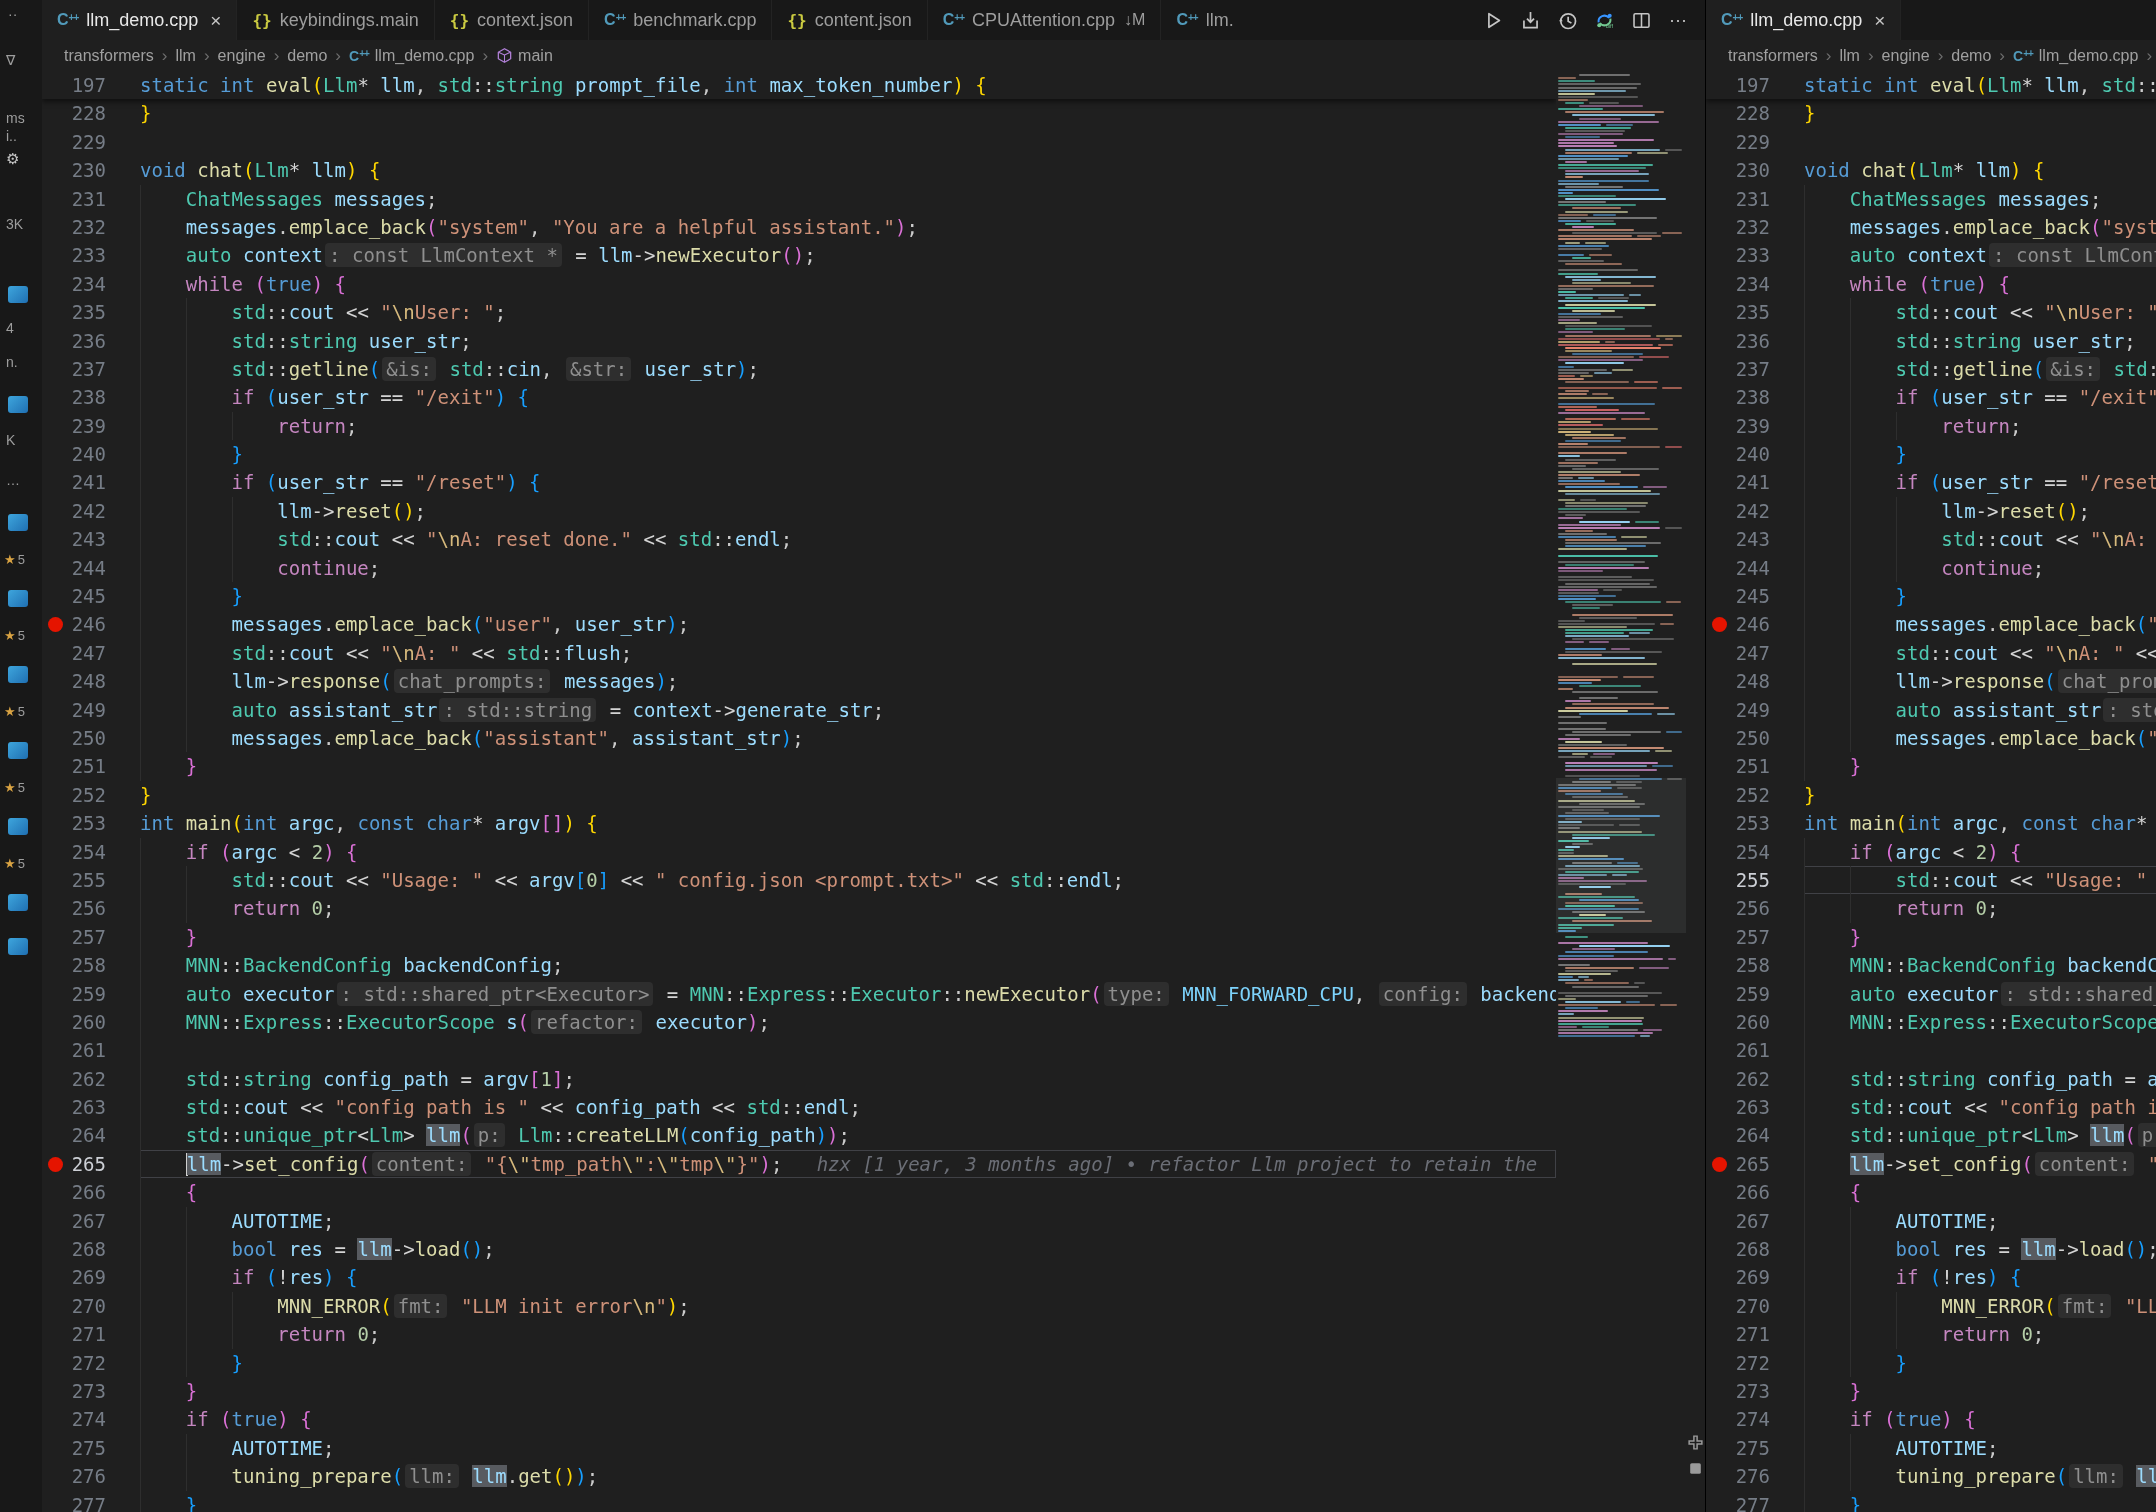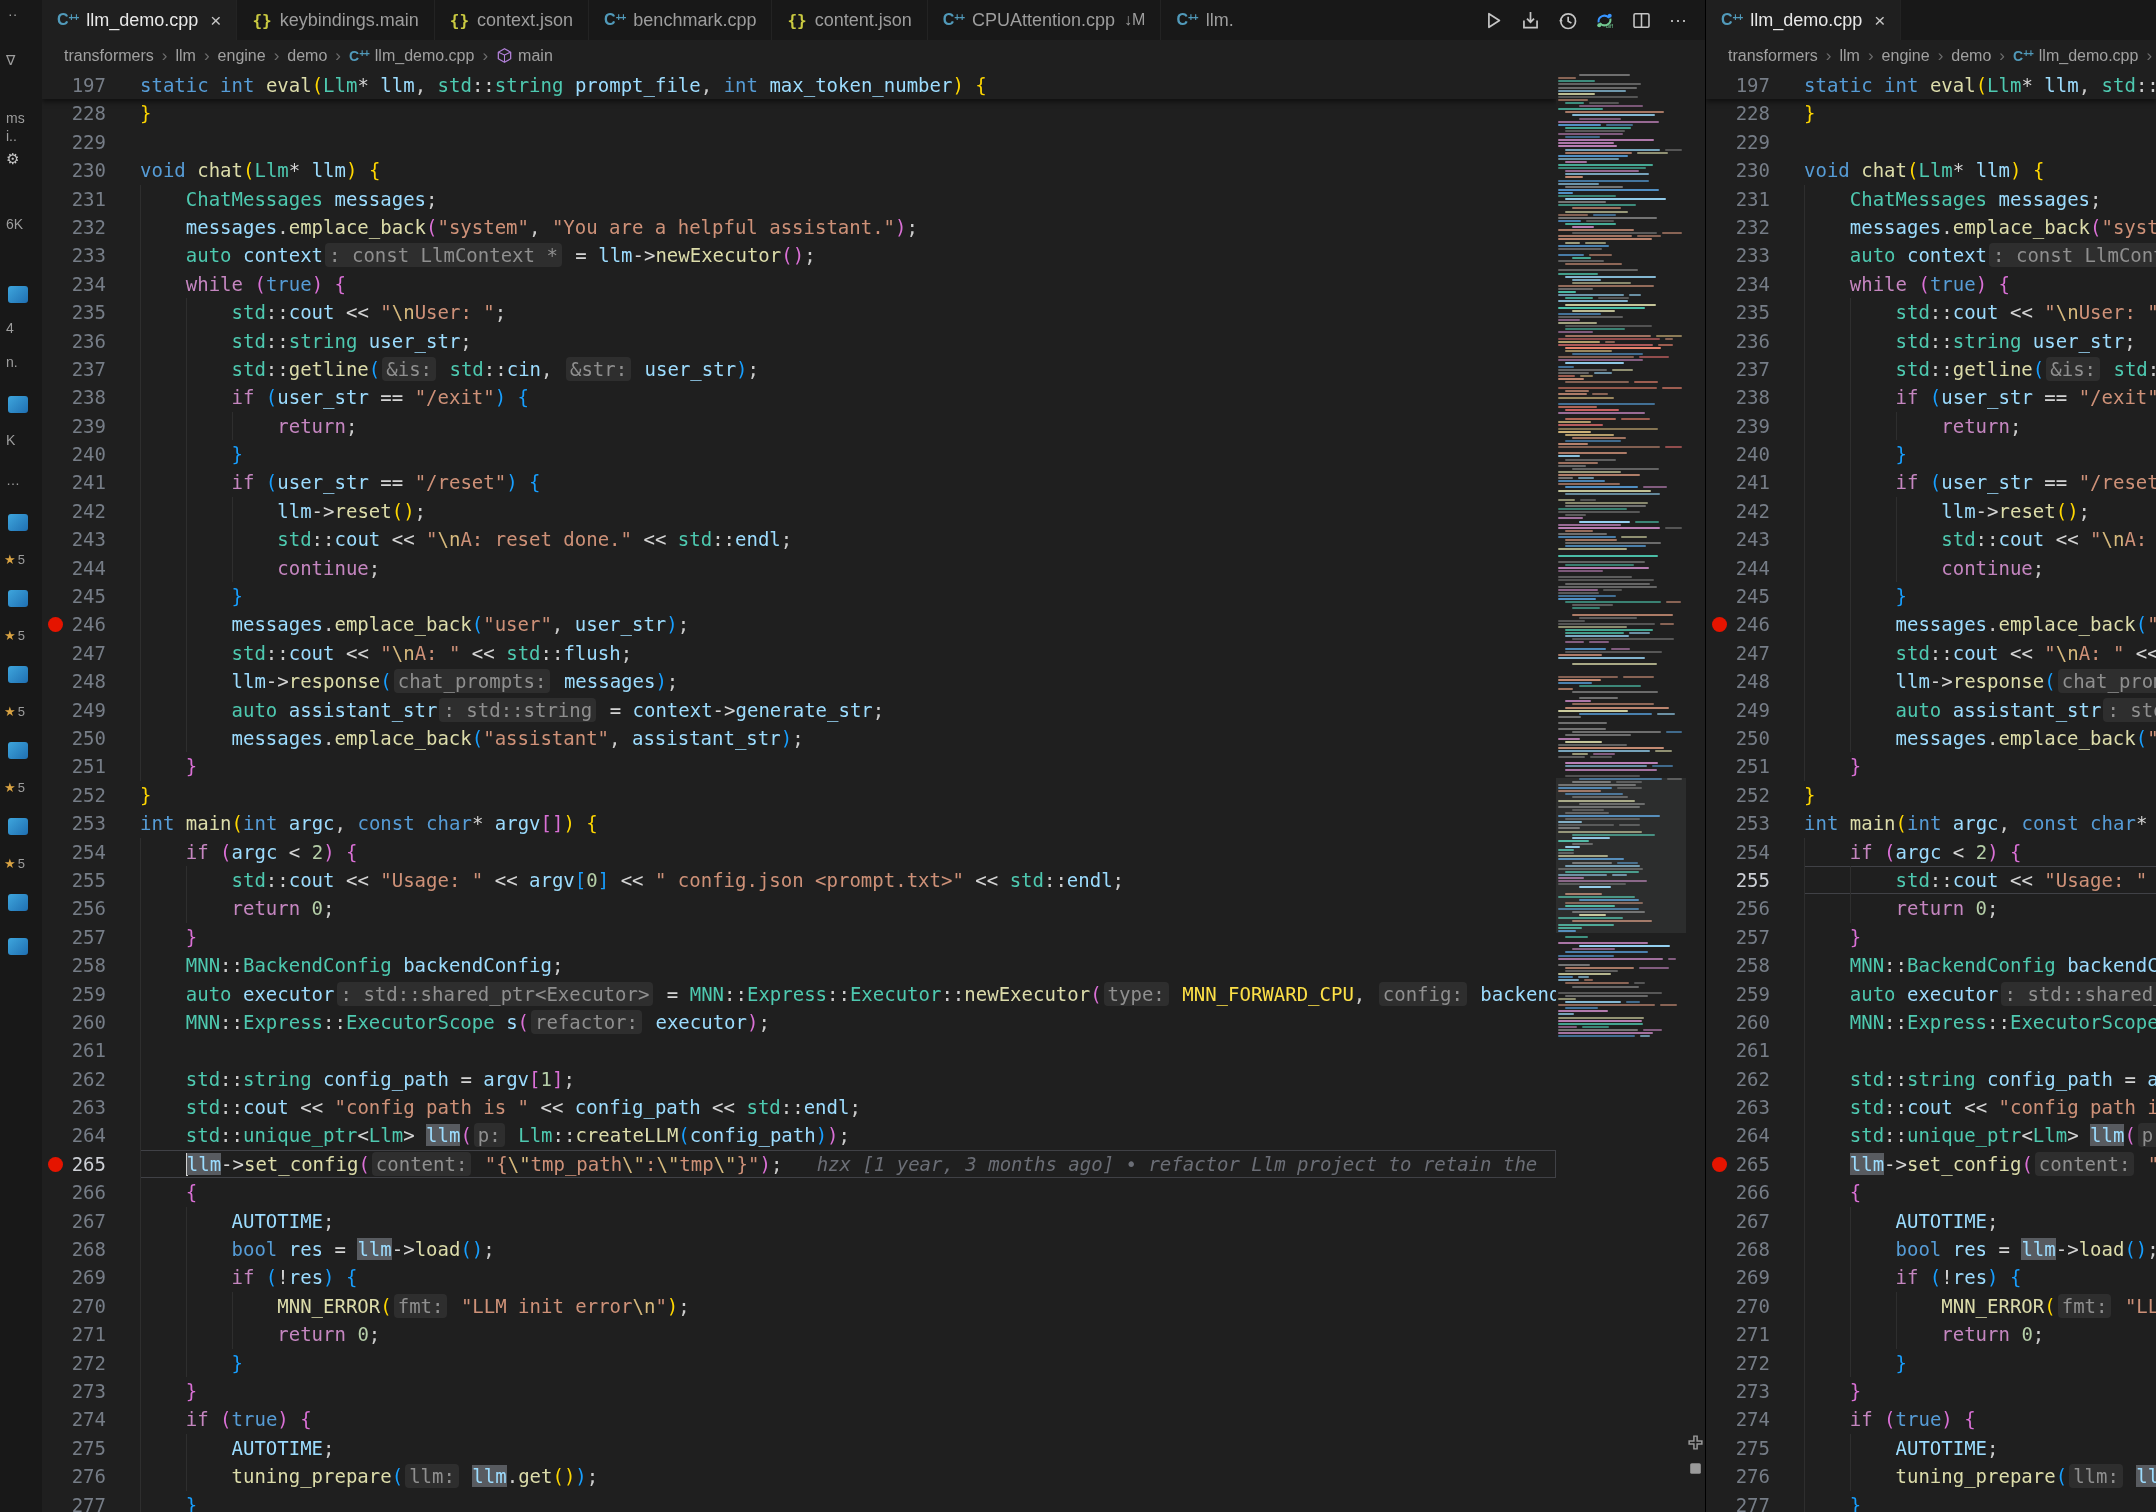--- a/index.html
+++ b/index.html
@@ -60,21 +60,21 @@
   .ln { width:42px; text-align:right; color:#767d87; flex:none; }
   .ln.on { color:#cdd0d6; }
   .txt { flex:1; margin-left:34px; position:relative; white-space:pre; color:#cccccc; overflow:hidden; }
   .row.cur .txt { box-shadow:inset 0 0 0 1px #404146; }
   .guide { position:absolute; top:0; bottom:0; width:1px; background:#2e2e2e; }
 
   .sticky { position:relative; z-index:3; background:#1f1f1f; box-shadow:0 3px 5px rgba(0,0,0,.5); }
 
   
   .kw{color:#569cd6} .ct{color:#c586c0} .fn{color:#dcdcaa} .ty{color:#4ec9b0}
-  .va{color:#9cdcfe} .ko{color:#fde047} .st{color:#ce9178} .es{color:#d7ba7d}
+  .va{color:#9cdcfe} .ko{color:#7dd3fc} .st{color:#ce9178} .es{color:#d7ba7d}
   .nu{color:#b5cea8} .op{color:#d4d4d4} .pt{color:#cccccc}
   .b1{color:#ffd700} .b2{color:#da70d6} .b3{color:#179fff}
   .hi { background:#2e2e2e; color:#8f8f8f; border-radius:4px; padding:1px 4px; margin:0 2px; }
   .se { background:#585b60; color:#9cdcfe; }
   .caret { display:inline-block; width:0; border-left:2px solid #d0d0d0; height:23px;
            vertical-align:-5px; margin-right:-1px; }
   .blame { color:#6b6e76; font-style:italic; margin-left:3ch; }
 
   
   #minimap { position:absolute; left:1514px; top:0; width:130px; height:100%; overflow:hidden; cursor:pointer; }
@@ -86,21 +86,21 @@
 </head>
 <body>
 
 <div id="root">
   <div id="strip">
       <div class="strip-item" style="top: 6px; left: 8px;">··</div>
       <div class="strip-item" style="top: 52px;">∇</div>
       <div class="strip-item" style="top: 110px;">ms</div>
       <div class="strip-item" style="top: 128px;">i..</div>
       <div class="strip-item strip-gear" style="top: 150px;">⚙</div>
-      <div class="strip-item" style="top: 216px;">6K</div>
+      <div class="strip-item" style="top: 216px;">3K</div>
       <div class="strip-ext" style="top: 286px;"></div>
       <div class="strip-item" style="top: 320px;">4</div>
       <div class="strip-item" style="top: 354px;">n.</div>
       <div class="strip-ext" style="top: 396px;"></div>
       <div class="strip-item" style="top: 432px;">K</div>
       <div class="strip-item" style="top: 472px;">…</div>
       <div class="strip-ext" style="top: 514px;"></div>
       <div class="strip-star" style="top: 552px;"><span class="st">★</span>5</div>
       <div class="strip-ext" style="top: 590px;"></div>
       <div class="strip-star" style="top: 628px;"><span class="st">★</span>5</div>

